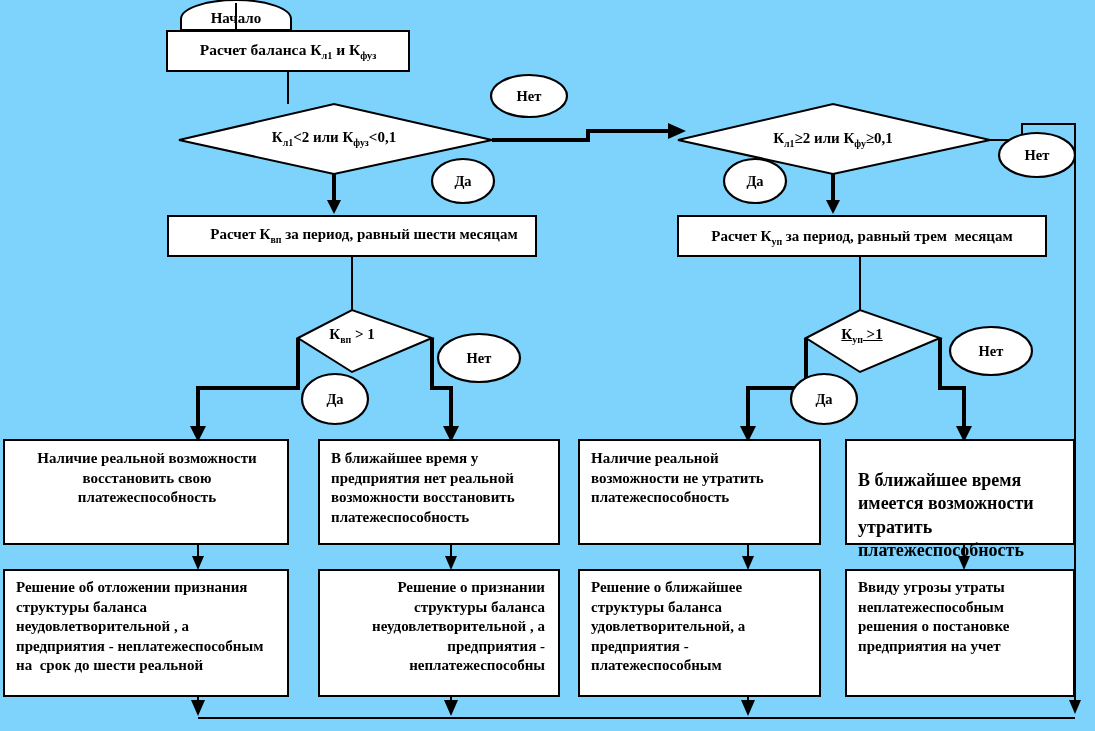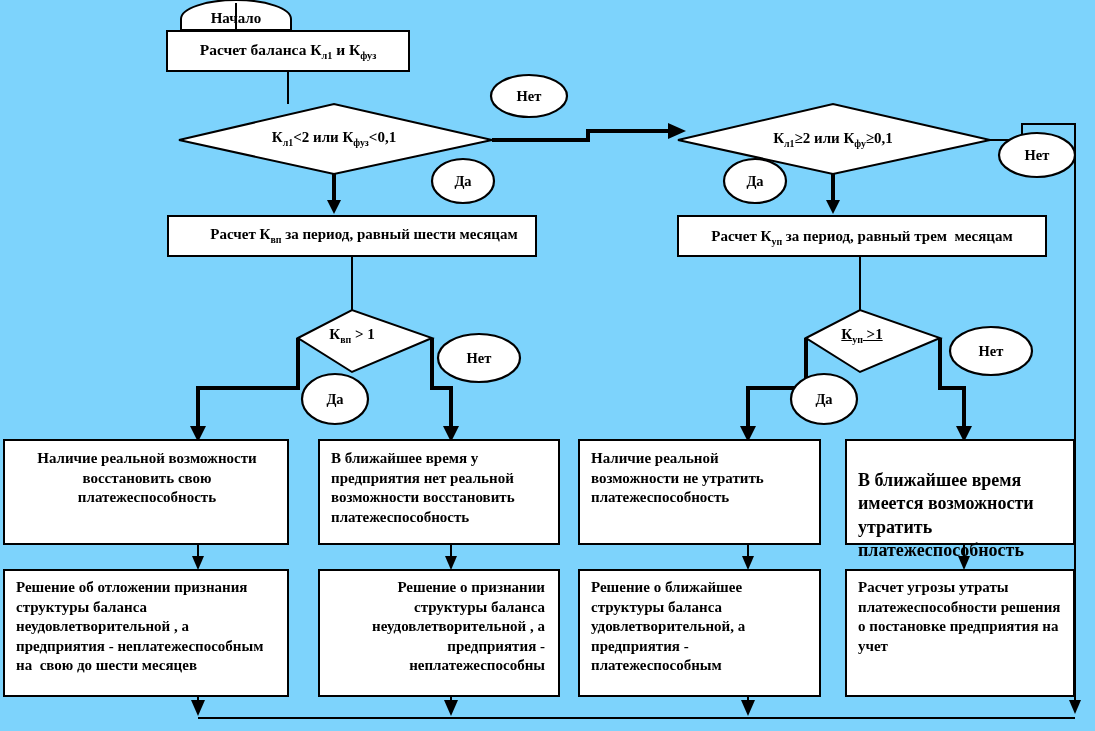--- a/index.html
+++ b/index.html
@@ -201,18 +201,18 @@
   <div class="lbl centered-lbl" style="left:438px; top:346px; width:82px; height:24px; font-size:14.5px;">Нет</div>
   <div class="lbl centered-lbl" style="left:304px; top:387px; width:62px; height:24px; font-size:14.5px;">Да</div>
   <div class="lbl centered-lbl" style="left:950px; top:339px; width:82px; height:24px; font-size:14.5px;">Нет</div>
   <div class="lbl centered-lbl" style="left:793px; top:387px; width:62px; height:24px; font-size:14.5px;">Да</div>
 
   <div class="lbl box-lbl" style="left:16px; top:449px; width:262px; font-size:15px;text-align:center;">Наличие реальной возможности восстановить свою платежеспособность</div>
   <div class="lbl box-lbl" style="left:331px; top:449px; width:218px; font-size:15px;">В ближайшее время у предприятия нет реальной возможности восстановить платежеспособность</div>
   <div class="lbl box-lbl" style="left:591px; top:449px; width:200px; font-size:15px;">Наличие реальной возможности не утратить платежеспособность</div>
   <div class="lbl box-lbl" style="left:858px; top:469px; width:210px; font-size:18px;">В ближайшее время имеется возможности утратить платежеспособность</div>
 
-  <div class="lbl box-lbl" style="left:16px; top:578px; width:252px; font-size:15px;">Решение об отложении признания структуры баланса неудовлетворительной , а предприятия - неплатежеспособным на  свою до шести месяцев</div>
+  <div class="lbl box-lbl" style="left:16px; top:578px; width:252px; font-size:15px;">Решение об отложении признания структуры баланса неудовлетворительной , а предприятия - неплатежеспособным на  срок до шести реальной</div>
   <div class="lbl box-lbl" style="left:331px; top:578px; width:214px; font-size:15px;text-align:right;">Решение о признании структуры баланса неудовлетворительной , а предприятия - неплатежеспособны</div>
   <div class="lbl box-lbl" style="left:591px; top:578px; width:206px; font-size:15px;">Решение о ближайшее структуры баланса удовлетворительной, а предприятия - платежеспособным</div>
-  <div class="lbl box-lbl" style="left:858px; top:578px; width:204px; font-size:15px;">Расчет угрозы утраты платежеспособности решения о постановке предприятия на учет</div>
+  <div class="lbl box-lbl" style="left:858px; top:578px; width:204px; font-size:15px;">Ввиду угрозы утраты неплатежеспособным решения о постановке предприятия на учет</div>
 
 </div>
 
 </body></html>

